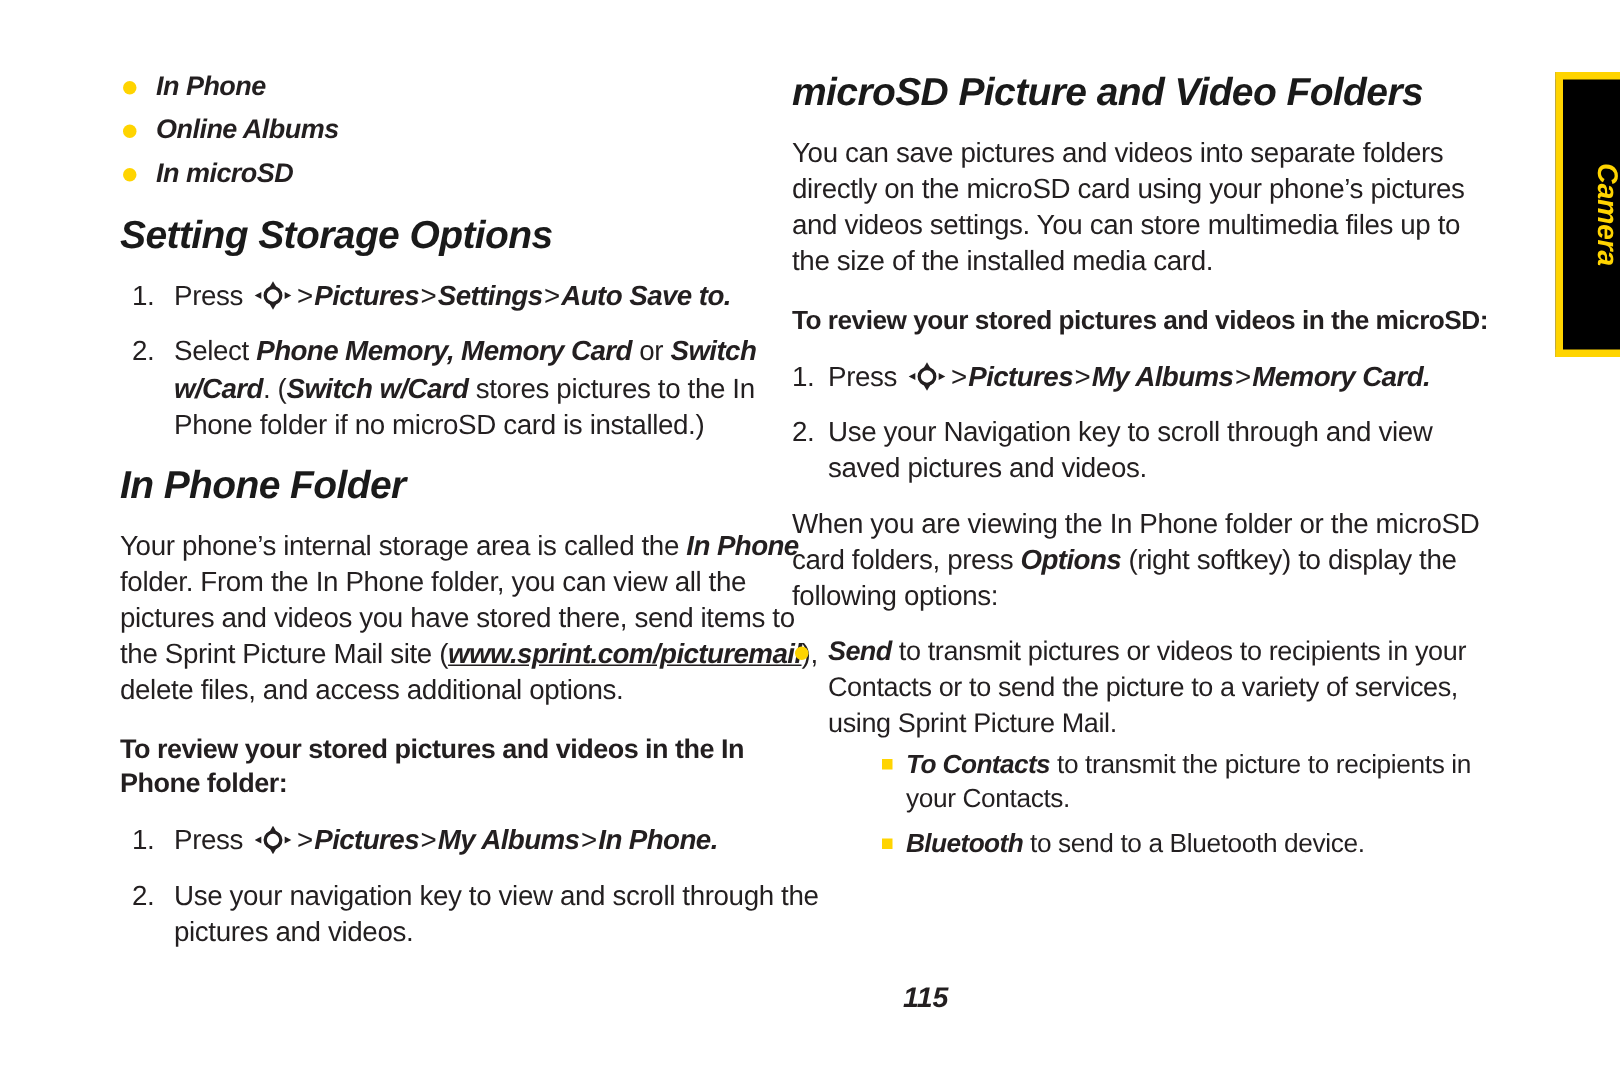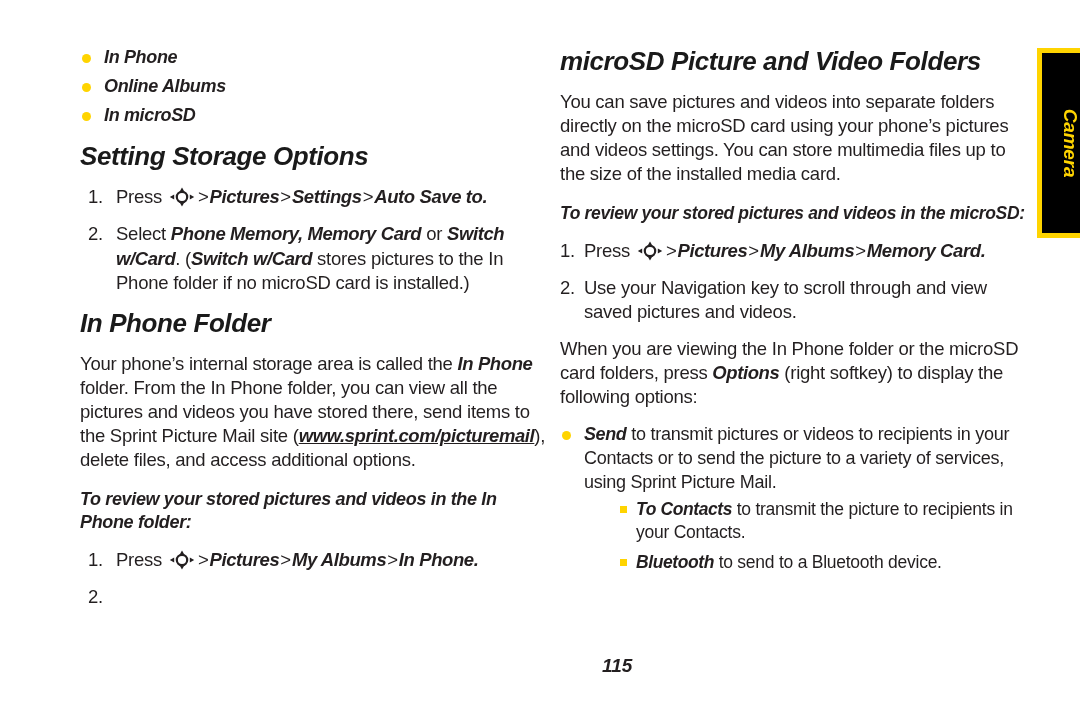--- a/index.html
+++ b/index.html
@@ -23,21 +23,21 @@
     box-sizing: border-box;
   }
 
   
   .col {
     position: absolute;
     top: 46px;
     width: 470px;
   }
   .col-left  { left: 80px; }
-  .col-right { left: 560px; }
+  .col-right { left: 528px; }
 
   
   .h-section {
     font-size: 26px;
     font-style: italic;
     font-weight: bold;
     line-height: 1.16;
     letter-spacing: -0.4px;
     margin: 22px 0 14px 0;
     color: #1a1a1a;
@@ -48,21 +48,20 @@
   
   p.body {
     font-size: 18.5px;
     line-height: 1.30;
     margin: 0 0 14px 0;
     letter-spacing: -0.25px;
   }
 
   p.lead-in {
     font-size: 18px;
-    font-style: italic;
     font-weight: bold;
     line-height: 1.28;
     margin: 16px 0 14px 0;
     letter-spacing: -0.35px;
   }
   p.lead-in.small {
     font-size: 17.5px;
   }
 
   
@@ -271,20 +270,21 @@
             <circle cx="13" cy="10" r="5.2" fill="none" stroke="#231f20" stroke-width="2.2"></circle>
             <polygon points="13,0.5 10.4,5.0 15.6,5.0" fill="#231f20"></polygon>
             <polygon points="13,19.5 10.4,15.0 15.6,15.0" fill="#231f20"></polygon>
             <polygon points="0.8,10 5.2,7.6 5.2,12.4" fill="#231f20"></polygon>
             <polygon points="25.2,10 20.8,7.6 20.8,12.4" fill="#231f20"></polygon>
           </svg>
         </span><span class="chev">&gt;</span><span class="itb">Pictures</span><span class="chev">&gt;</span><span class="itb">My Albums</span><span class="chev">&gt;</span><span class="itb">In Phone</span><span class="itb">.</span>
       </li>
       <li>
         <span class="num">2.</span>
+        <span>Use your navigation key to view and scroll through the pictures and videos.</span>
       </li>
     </ol>
 
   </div>
 
   <div class="col col-right">
 
     <h2 class="h-section first" style="margin-top:0;">microSD Picture and Video Folders</h2>
 
     <p class="body">You can save pictures and videos into separate folders directly on the microSD card using your phone’s pictures and videos settings. You can store multimedia files up to the size of the installed media card.</p>

